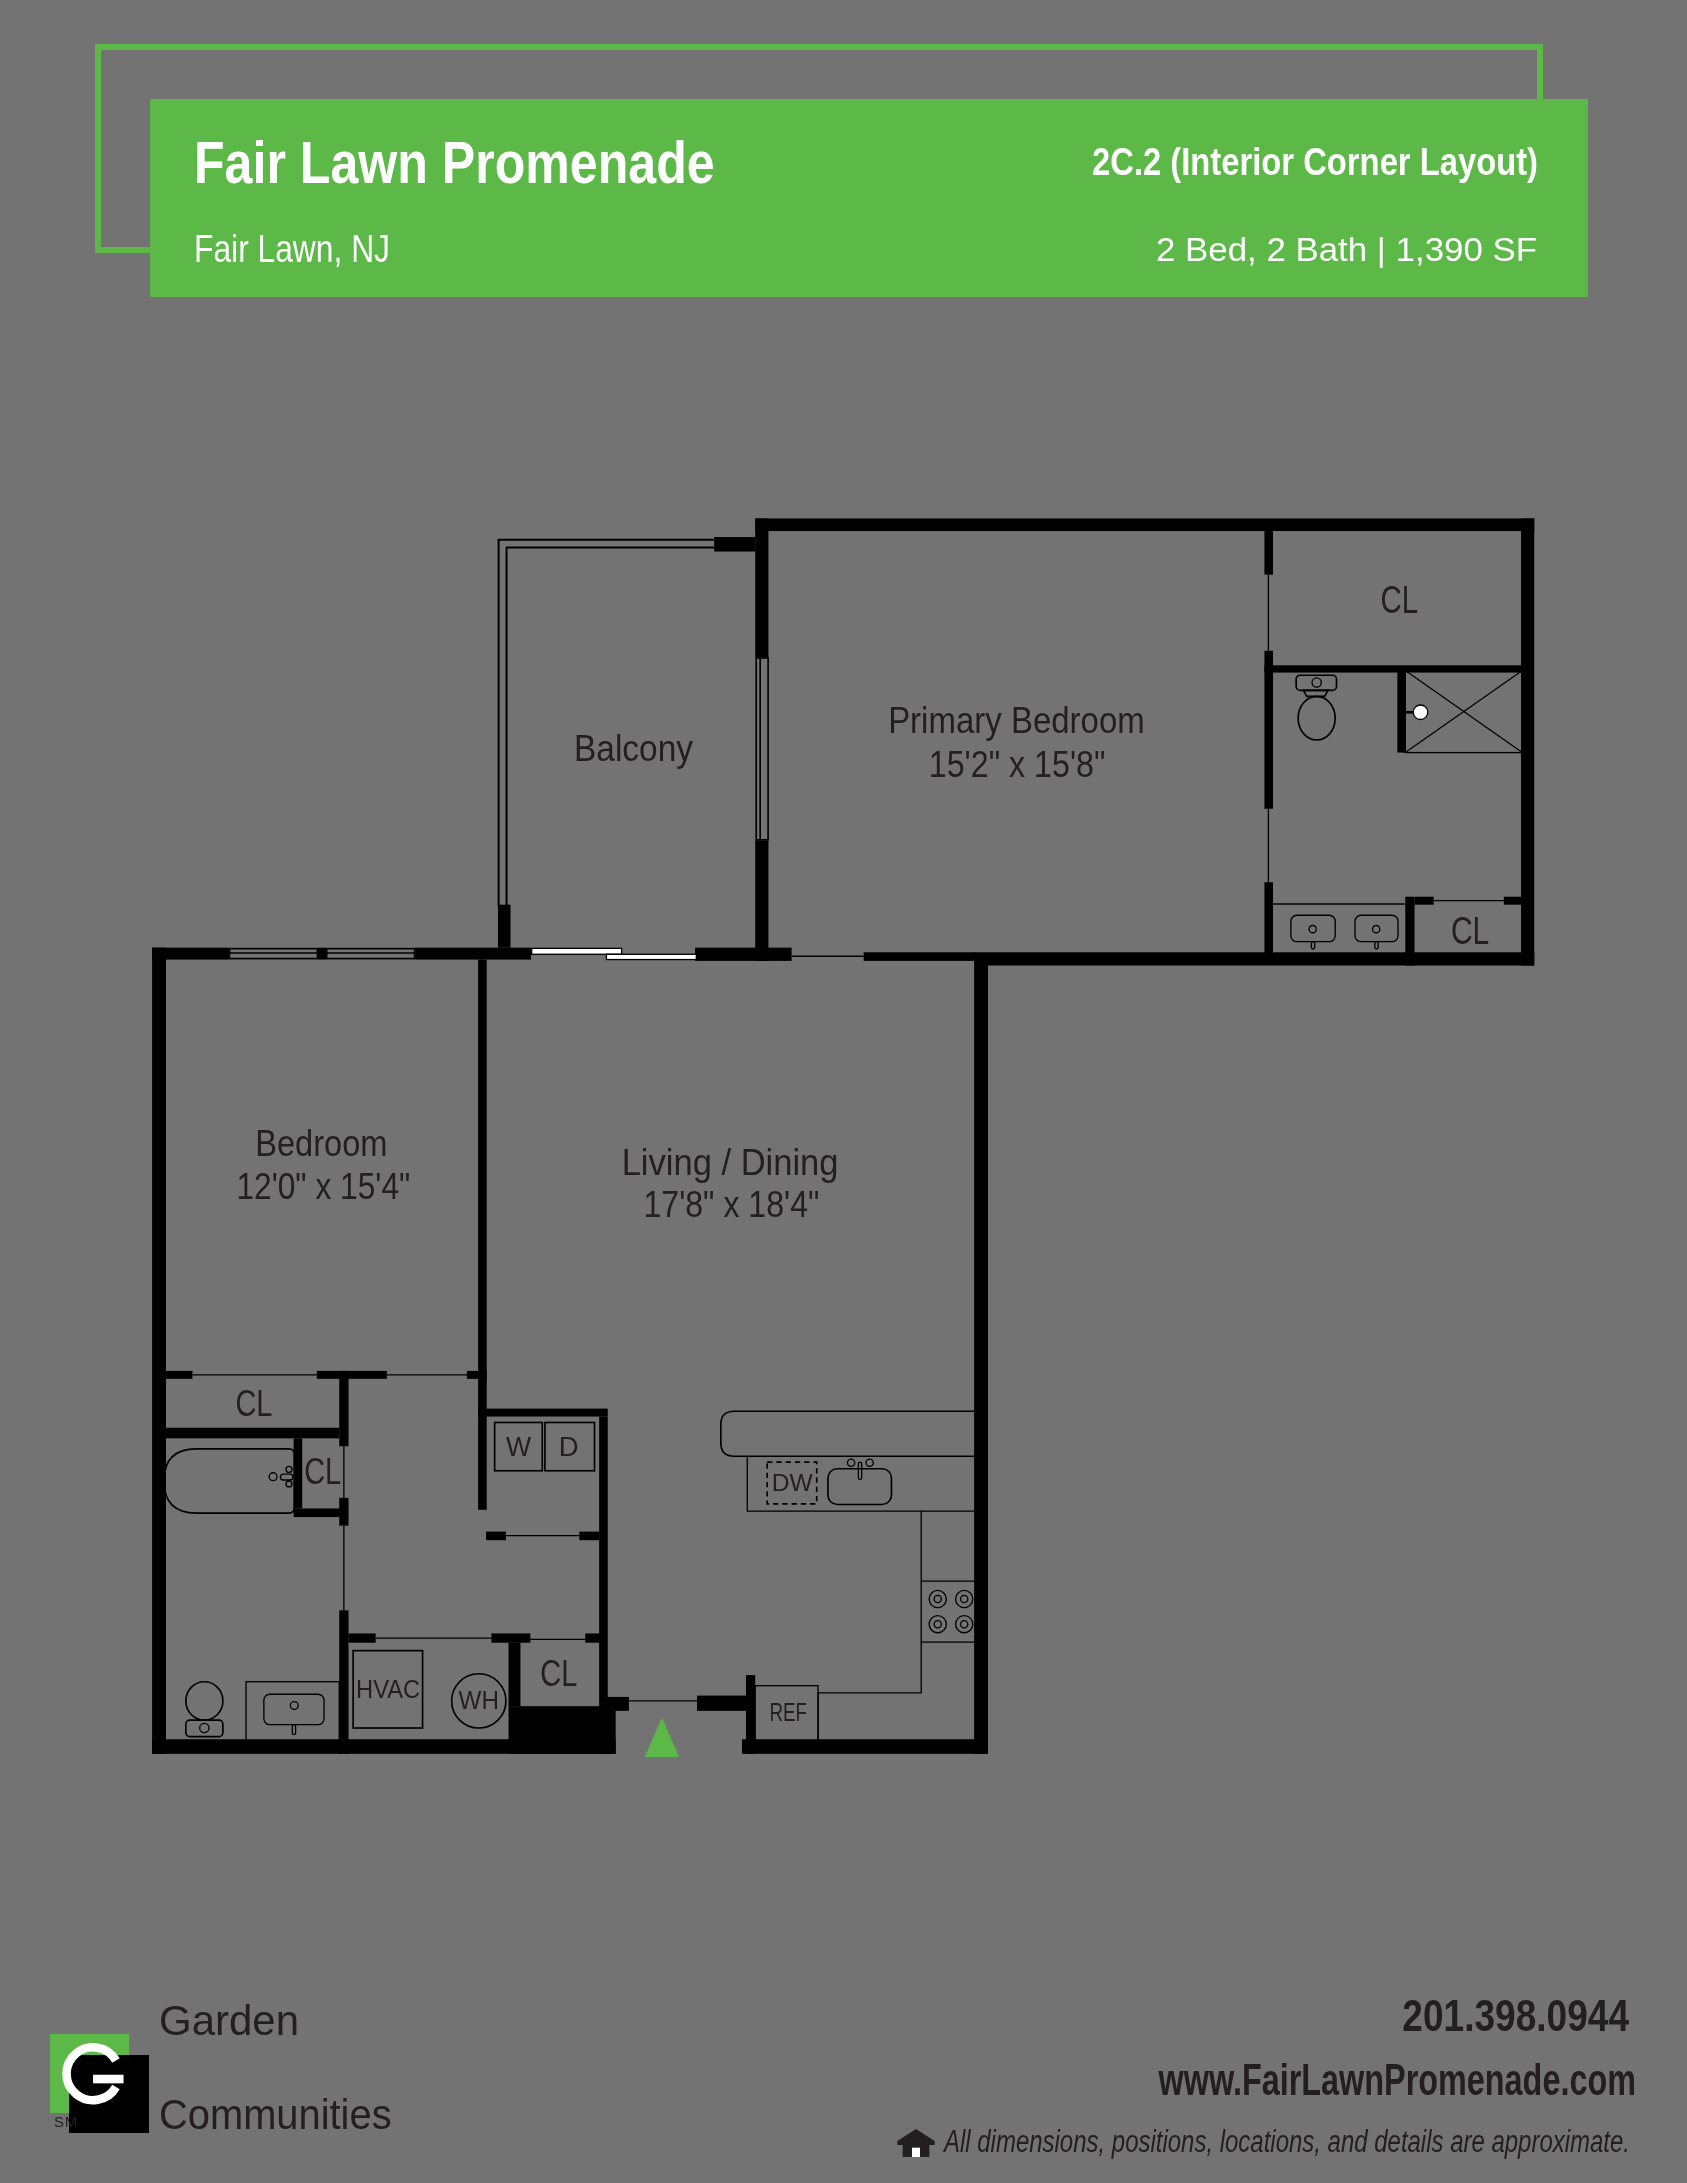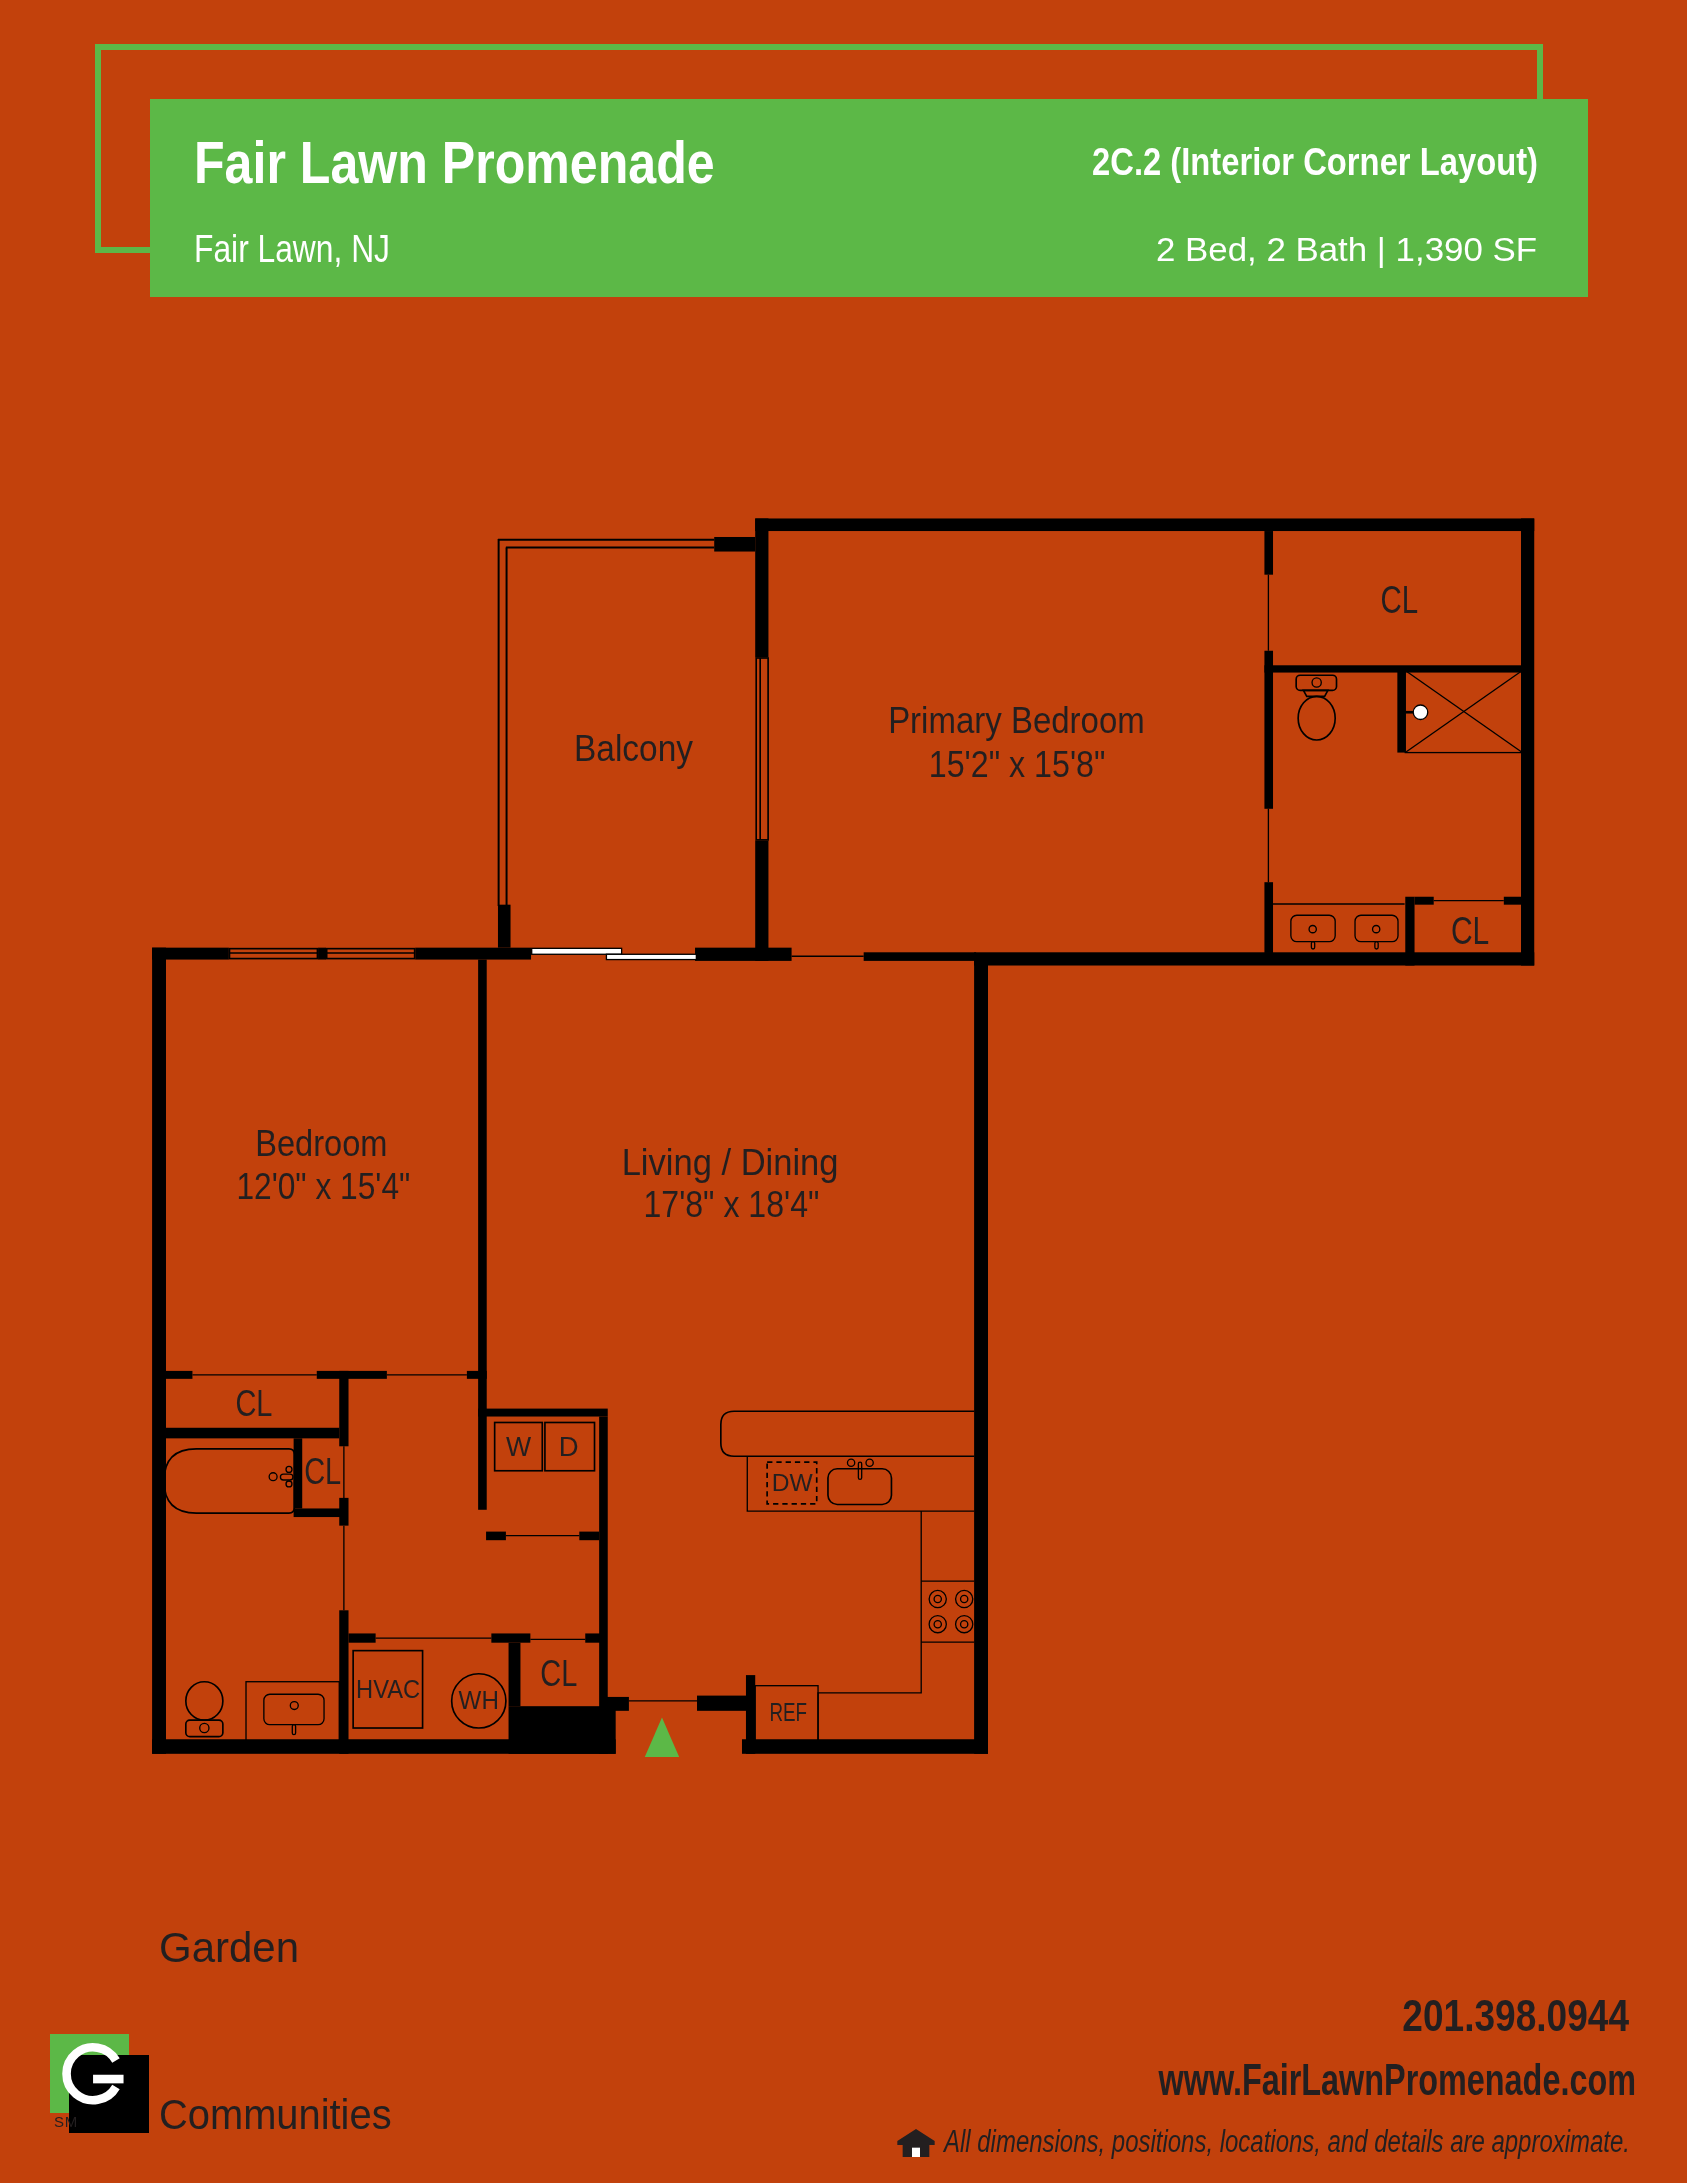--- a/index.html
+++ b/index.html
@@ -1,30 +1,30 @@
 <!DOCTYPE html>
 <html style="font-size:10.6px"><head>
 <meta charset="utf-8">
 <style>
 html,body{margin:0;padding:0;background:#fff;}
-#page{position:relative;width:1687px;height:2183px;background:#c2410c;overflow:hidden;font-family:"Liberation Sans",sans-serif;}
+#page{position:relative;width:1687px;height:2183px;background:#737373;overflow:hidden;font-family:"Liberation Sans",sans-serif;}
 .abs{position:absolute;}
 #outline{left:95px;top:44px;width:1436px;height:197px;border:6px solid #5cb847;}
 #gbox{left:150px;top:99px;width:1438px;height:198px;background:#5cb847;}
 #t1{left:194px;top:128px;font-size:60px;font-weight:700;color:#fff;transform:scaleX(0.835);transform-origin:left top;white-space:nowrap;}
 #t2{left:194px;top:228px;font-size:38px;font-weight:400;color:#fff;transform:scaleX(0.836);transform-origin:left top;white-space:nowrap;}
 #t3{left:0;width:1538px;text-align:right;top:140px;font-size:39px;font-weight:700;color:#fff;transform:scaleX(0.84);transform-origin:right top;white-space:nowrap;}
 #t4{left:0;width:1537px;text-align:right;top:230px;font-size:34px;font-weight:400;color:#fff;transform:scaleX(1.025);transform-origin:right top;white-space:nowrap;}
 #phone{left:0;width:1629px;text-align:right;top:1991px;font-size:44px;font-weight:700;color:#231f20;transform:scaleX(0.842);transform-origin:right top;white-space:nowrap;}
 #web{left:0;width:1636px;text-align:right;top:2055px;font-size:44px;font-weight:700;color:#231f20;transform:scaleX(0.736);transform-origin:right top;white-space:nowrap;}
 #disc{left:944px;top:2124px;font-size:31px;font-style:italic;color:#231f20;transform:scaleX(0.773);transform-origin:left top;white-space:nowrap;}
 #gsq{left:50px;top:2034px;width:79px;height:79px;background:#5cb847;}
 #bsq{left:69px;top:2055px;width:80px;height:78px;background:#000;}
 #sm{left:54px;top:2113px;font-size:15px;color:#231f20;letter-spacing:0.7px;}
-#gc1{left:159px;top:1924px;font-size:42px;color:#231f20;white-space:nowrap;}
+#gc1{left:159px;top:1997px;font-size:42px;color:#231f20;white-space:nowrap;}
 #gc2{left:159px;top:2091px;font-size:42px;color:#231f20;transform:scaleX(0.949);transform-origin:left top;white-space:nowrap;}
 </style>
 </head>
 <body>
 <div id="page">
   <div id="outline" class="abs"></div>
   <div id="gbox" class="abs"></div>
   <div id="t1" class="abs">Fair Lawn Promenade</div>
   <div id="t2" class="abs">Fair Lawn, NJ</div>
   <div id="t3" class="abs r">2C.2 (Interior Corner Layout)</div>

